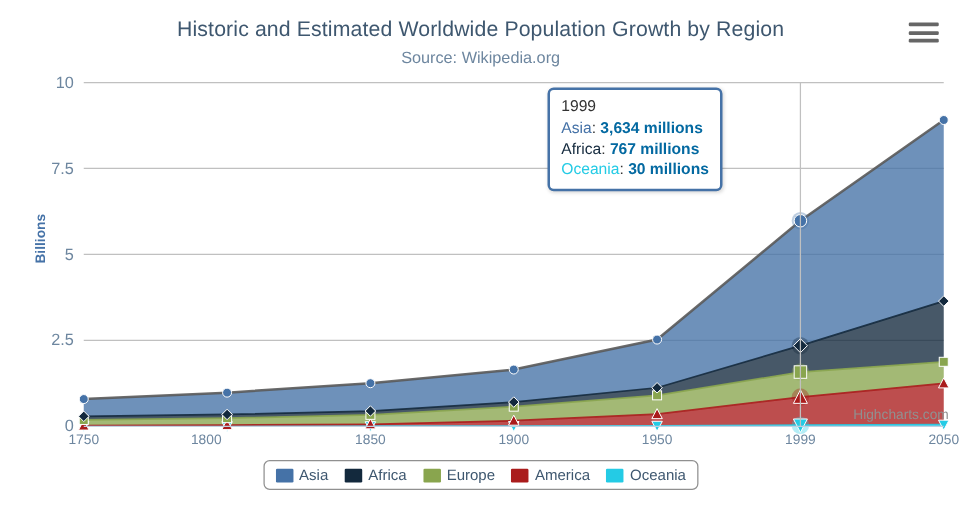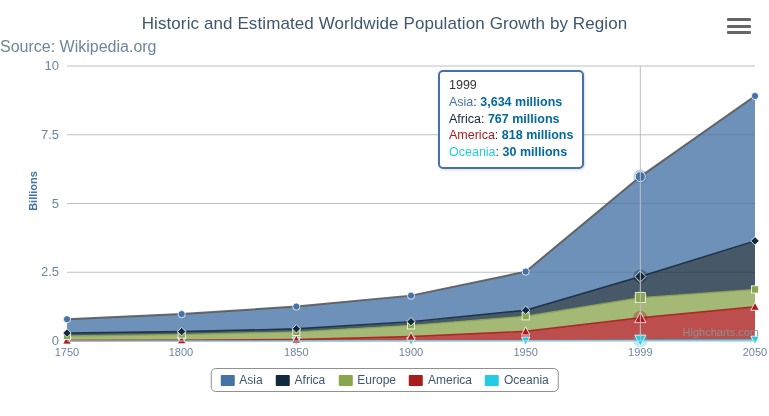--- a/index.html
+++ b/index.html
@@ -30,21 +30,22 @@
     font-size: 17px;
     color: #3E576F;
     letter-spacing: 0.1px;
     white-space: nowrap;
   }
   .chart-subtitle {
     position: absolute;
     top: 38px;
     left: 0;
     width: 769px;
-    font-size: 16px;
+    text-align: center;
+    font-size: 13px;
     color: #6D869F;
     white-space: nowrap;
   }
 
   
   .export-button {
     position: absolute;
     top: 17px;
     right: 18px;
     width: 24px;
@@ -271,32 +272,31 @@
         <span class="legend-swatch" style="background: rgb(36, 203, 229);"></span>
         <span class="legend-label">Oceania</span>
       </div>
     </div>
 
   <div class="tooltip">
     <div class="tooltip-header">1999</div>
     <div id="tooltip-rows">
         <div class="tooltip-row"><span class="tooltip-series" style="color: rgb(69, 114, 167);">Asia</span><span>: </span><span class="tooltip-value">3,634 millions</span></div>
         <div class="tooltip-row"><span class="tooltip-series" style="color: rgb(19, 41, 61);">Africa</span><span>: </span><span class="tooltip-value">767 millions</span></div>
-        <div class="tooltip-row"><span class="tooltip-series" style="color: rgb(170, 28, 28);">America</span><span>: </span><span class="tooltip-value">818 millions</span></div>
         <div class="tooltip-row"><span class="tooltip-series" style="color: rgb(36, 203, 229);">Oceania</span><span>: </span><span class="tooltip-value">30 millions</span></div>
       </div>
   </div>
 
   <div class="credits">Highcharts.com</div>
 
 <div class="ytick-label" style="left: 19px; top: 333px;">0</div>
     <div class="ytick-label" style="left: 19px; top: 264.25px;">2.5</div>
     <div class="ytick-label" style="left: 19px; top: 195.5px;">5</div>
     <div class="ytick-label" style="left: 19px; top: 126.75px;">7.5</div>
     <div class="ytick-label" style="left: 19px; top: 58px;">10</div>
     <div class="xtick-label" style="left: 37px;">1750</div>
-    <div class="xtick-label" style="left: 151px;">1800</div>
+    <div class="xtick-label" style="left: 135px;">1800</div>
     <div class="xtick-label" style="left: 266.333px;">1850</div>
     <div class="xtick-label" style="left: 381px;">1900</div>
     <div class="xtick-label" style="left: 495.667px;">1950</div>
     <div class="xtick-label" style="left: 610.333px;">1999</div>
     <div class="xtick-label" style="left: 725px;">2050</div>
   </div>
 
 </body></html>

